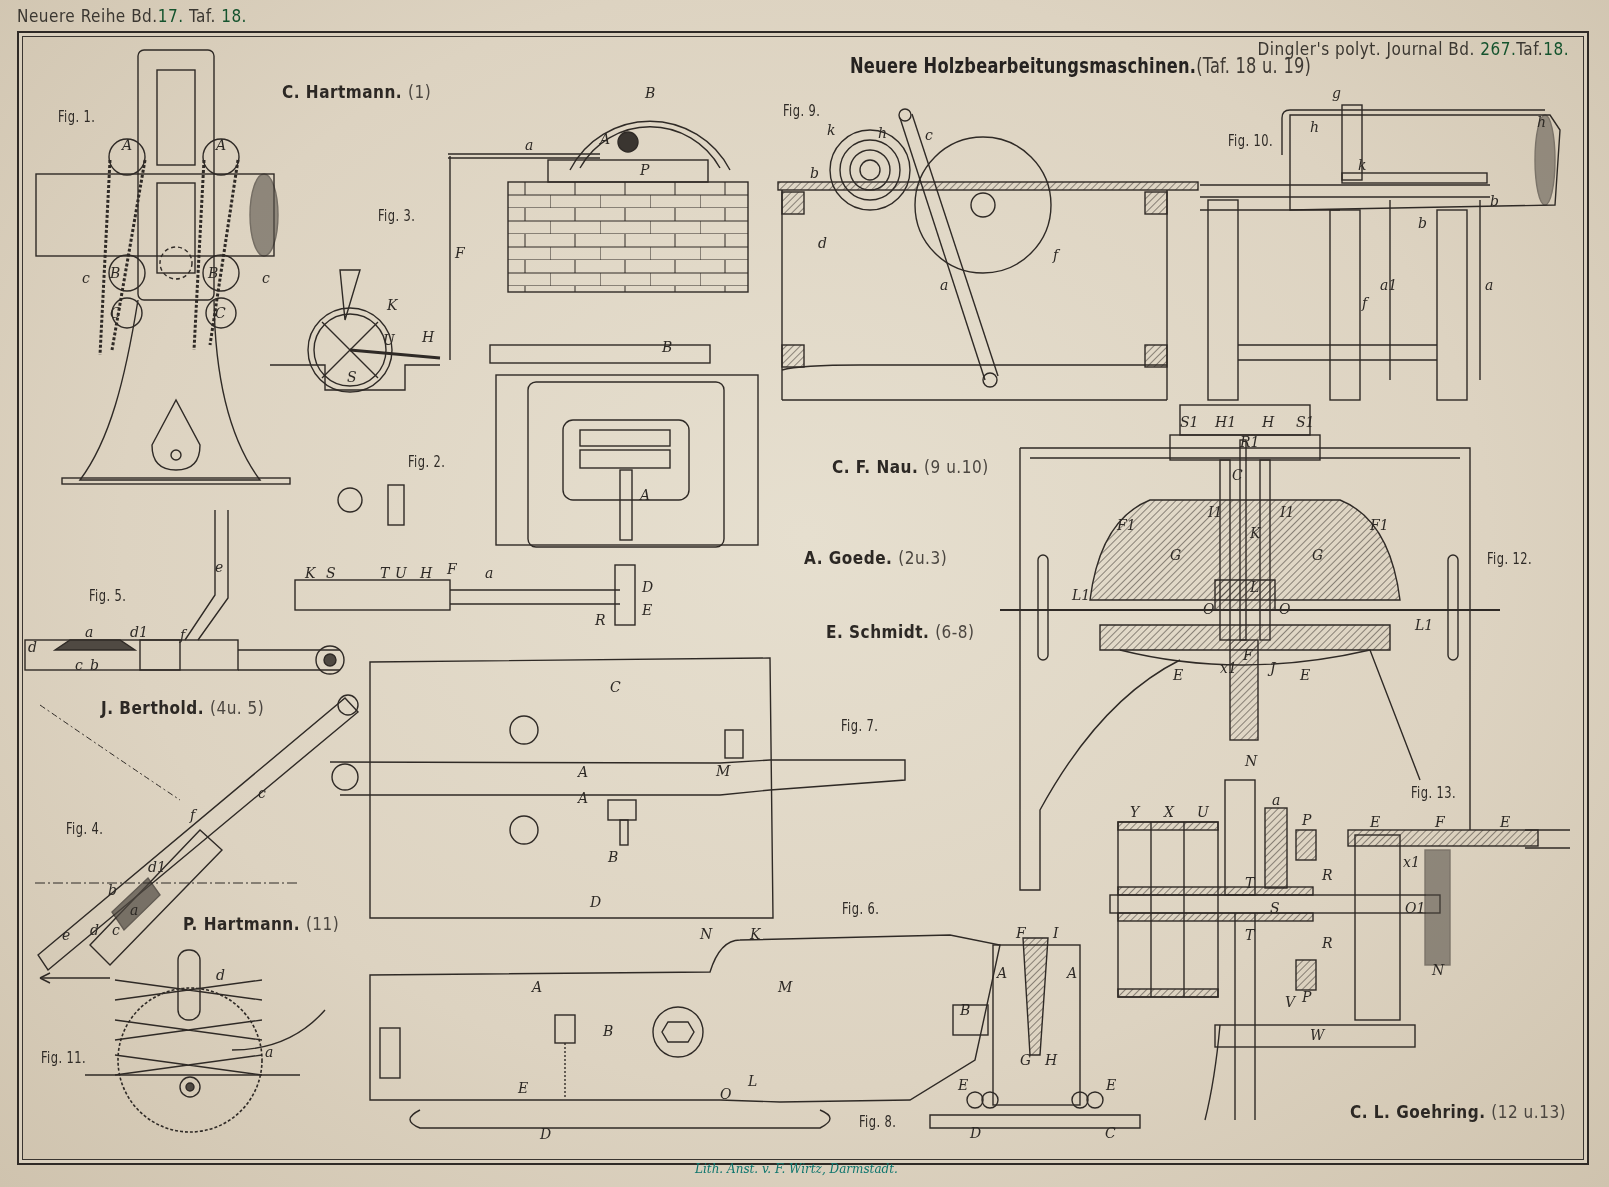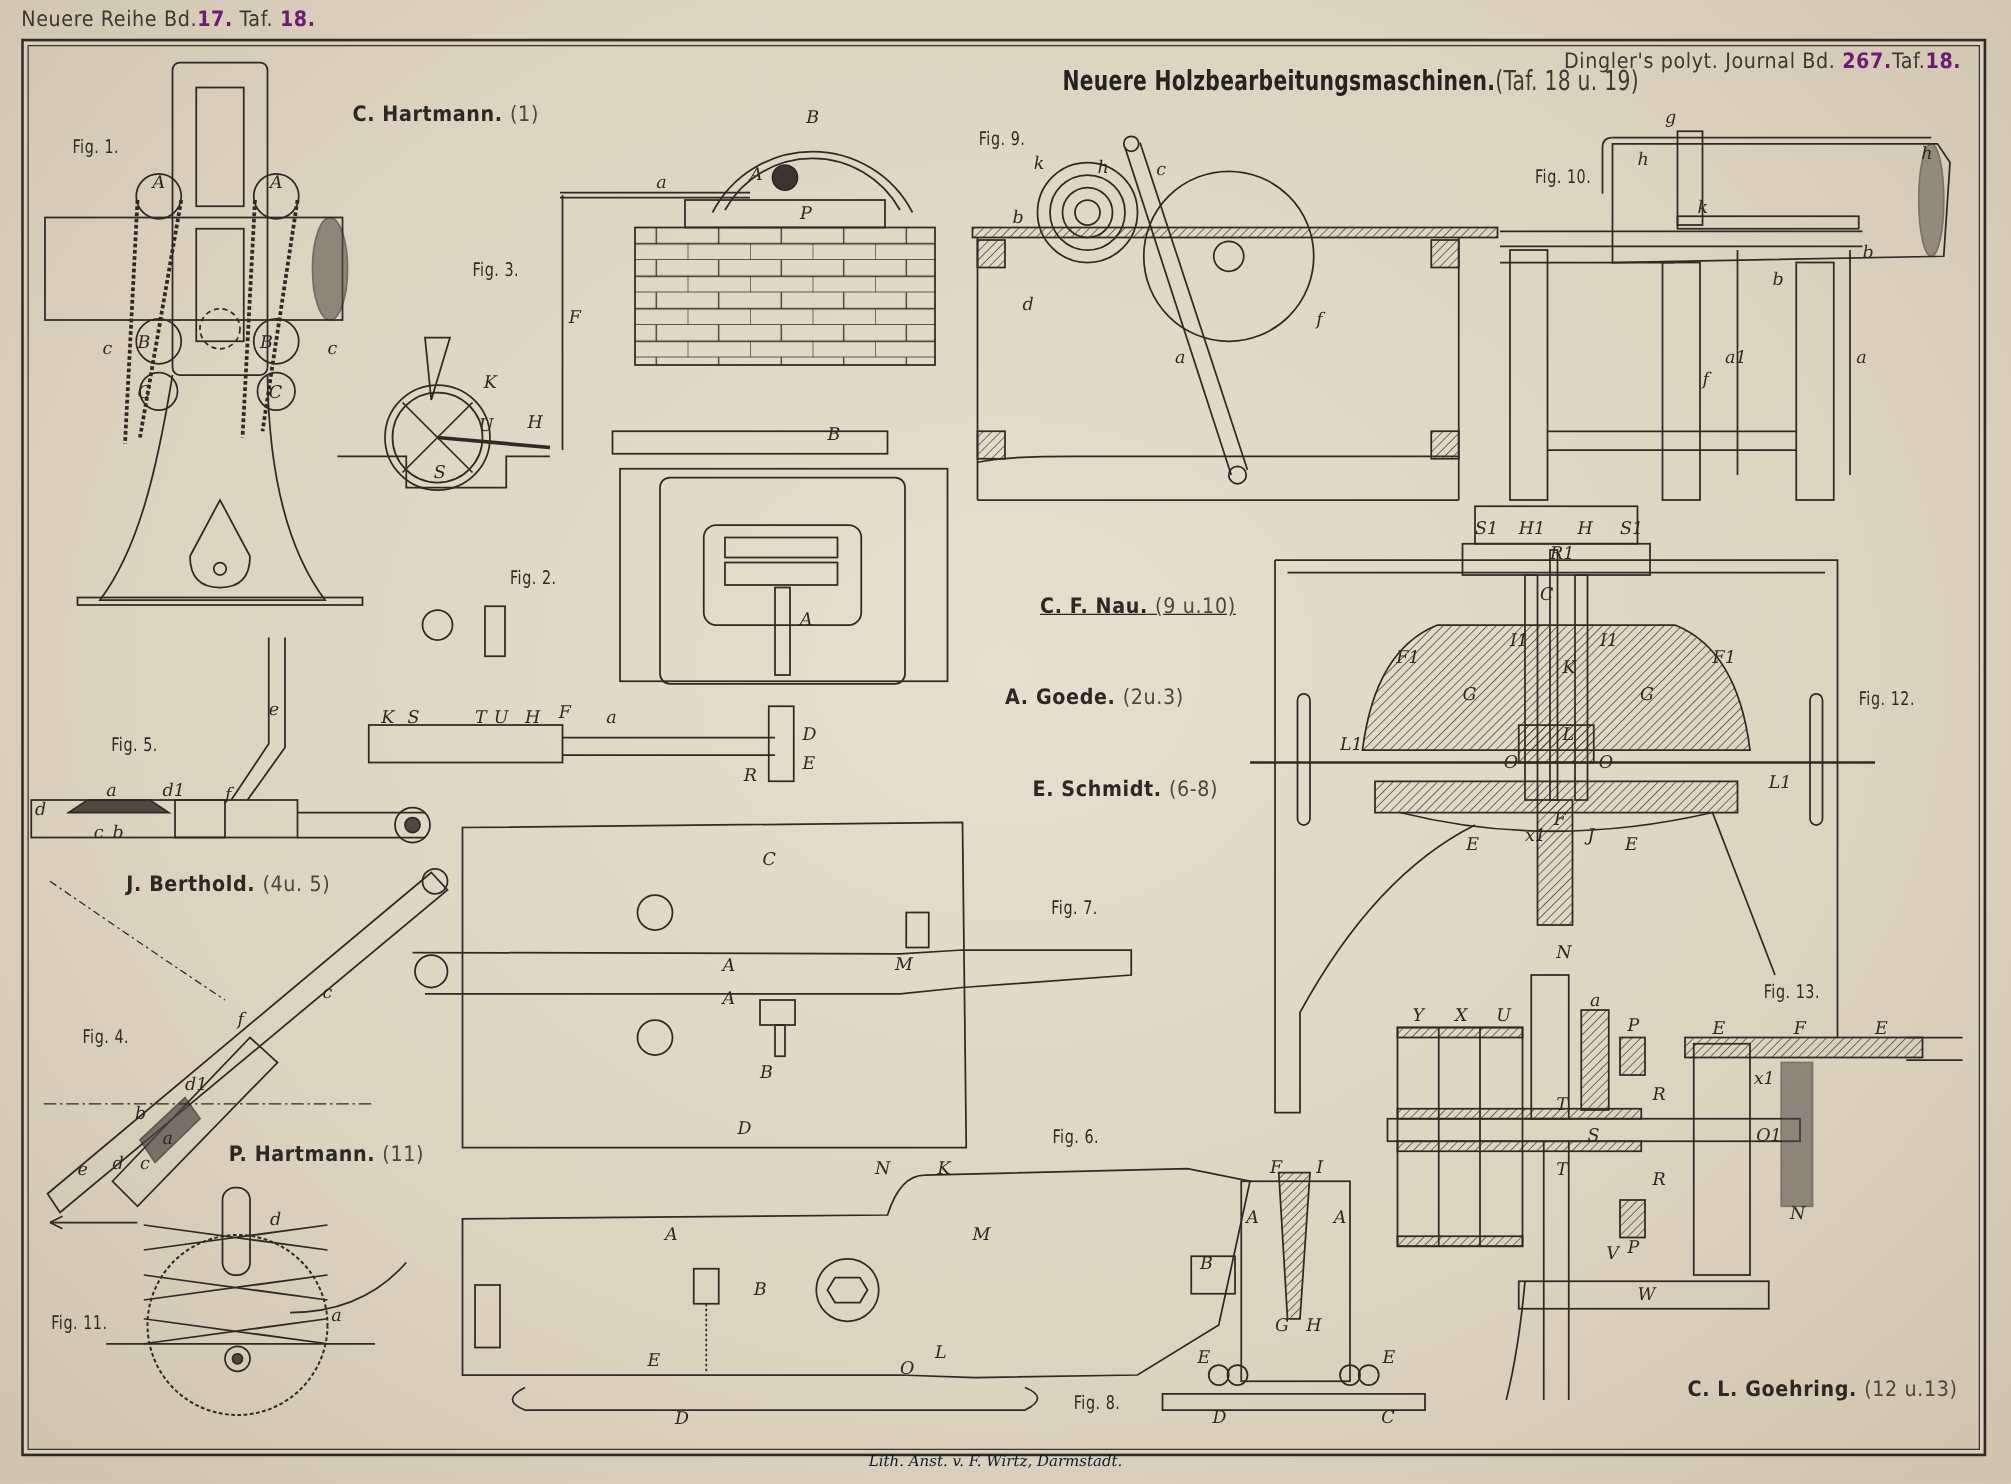--- a/index.html
+++ b/index.html
@@ -1,32 +1,32 @@
 <!DOCTYPE html>
 <html><head>
 <meta charset="utf-8">
 <style>
   html, body { margin:0; padding:0; }
   body { width:1609px; height:1187px; background:#d9cfbd; position:relative; overflow:hidden;
          font-family:"DejaVu Sans Condensed","DejaVu Sans",sans-serif; color:#2a2622; }
   .plate-bg { position:absolute; left:0; top:0; width:1609px; height:1187px;
               background:radial-gradient(ellipse at 50% 45%, #e6dfcf 0%, #ddd3c1 60%, #cfc3ae 100%); }
   .hdr { position:absolute; top:6px; font-size:17px; letter-spacing:0.5px; color:#3b3731; }
-  .hdr b { font-weight:bold; color:#701a75; }
+  .hdr b { font-weight:normal; color:#14532d; }
   .hdr-left { left:17px; }
   .hdr-right { right:40px;margin-top:33px; }
   .frame { position:absolute; left:17px; top:31px; width:1568px; height:1130px;
            border:2px solid #2f2a26; box-shadow: inset 0 0 0 3px #d9cfbd, inset 0 0 0 4px #3a3530; }
   svg.drawing { position:absolute; left:0; top:0; }
   .lbl { position:absolute; font-size:17px; font-weight:bold; color:#2c2824; white-space:nowrap; letter-spacing:0.5px;}
   .lbl .ref { font-weight:normal; color:#4b4640; }
   .fig { position:absolute; font-size:15px; color:#2e2a26; white-space:nowrap; letter-spacing:0.5px; transform:scaleX(0.85); transform-origin:left top;}
   .title { position:absolute; left:850px; top:53px; font-size:22px; font-weight:bold; color:#252220; white-space:nowrap; transform:scaleX(0.82); transform-origin:left top; letter-spacing:0.3px;}
   .title .ref { font-weight:normal; color:#3f3a34; }
-  .imprint { position:absolute; left:695px; top:1162px; font-family:"DejaVu Serif",serif; font-style:italic; font-size:12px; color:#0f172a; }
+  .imprint { position:absolute; left:695px; top:1162px; font-family:"DejaVu Serif",serif; font-style:italic; font-size:12px; color:#0f766e; }
   .let { font-family:"DejaVu Serif",serif; font-style:italic; font-size:14px; fill:#2d2925; }
 </style>
 </head>
 <body>
 
 <div class="plate-bg"></div>
 
 <div class="hdr hdr-left">
   <span>Neuere Reihe Bd.</span><b>17.</b>
   <span>Taf.</span> <b>18.</b>
@@ -399,21 +399,21 @@
   </g>
 </svg>
 
 <div class="title">
   <span>Neuere Holzbearbeitungsmaschinen.</span><span class="ref">(Taf. 18 u. 19)</span>
 </div>
 
 <div class="lbl" style="left:282px; top:82px;">
   <span>C. Hartmann.</span> <span class="ref">(1)</span>
 </div>
-<div class="lbl" style="left:832px; top:475px;text-decoration:underline;">
+<div class="lbl" style="left:832px; top:457px;">
   <span>C. F. Nau.</span> <span class="ref">(9 u.10)</span>
 </div>
 <div class="lbl" style="left:804px; top:548px;">
   <span>A. Goede.</span> <span class="ref">(2u.3)</span>
 </div>
 <div class="lbl" style="left:826px; top:622px;">
   <span>E. Schmidt.</span> <span class="ref">(6-8)</span>
 </div>
 <div class="lbl" style="left:101px; top:698px;">
   <span>J. Berthold.</span> <span class="ref">(4u. 5)</span>

